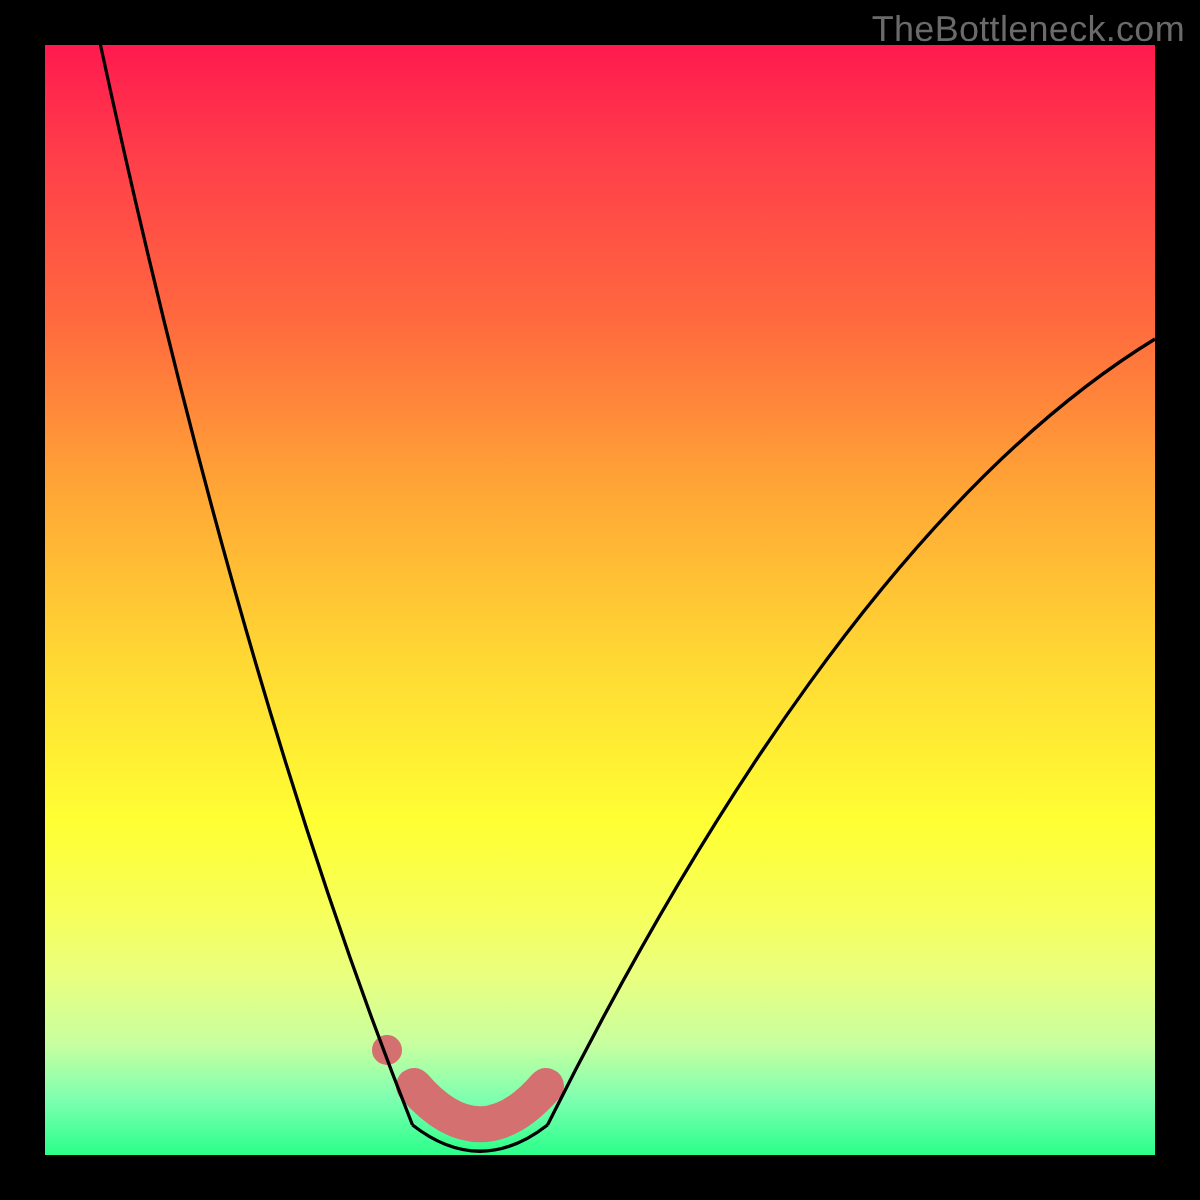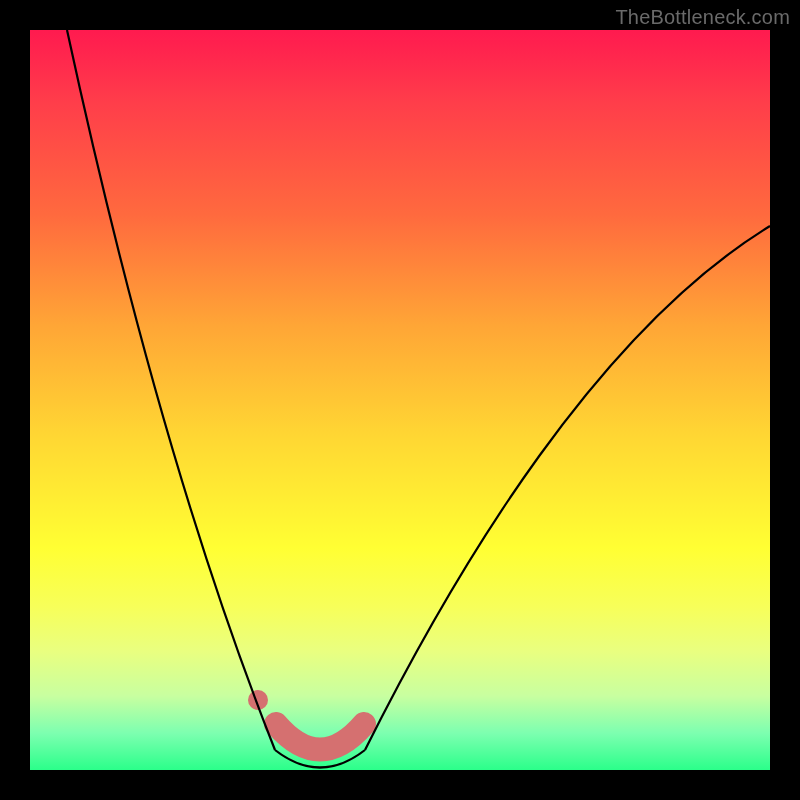--- a/index.html
+++ b/index.html
@@ -28,21 +28,21 @@
       #e9ff80 84%,
       #c8ffa0 90%,
       #7dffb0 95%,
       #2bff8a 100%);
   }
   .watermark {
     position: absolute;
     top: 6px;
     right: 10px;
     color: #6a6a6a;
-    font-size: 20px;
+    font-size: 24px;
     font-weight: 500;
     letter-spacing: 0.2px;
     user-select: none;
   }
   svg.curve {
     position: absolute;
     left: 0;
     top: 0;
     width: 740px;
     height: 740px;

